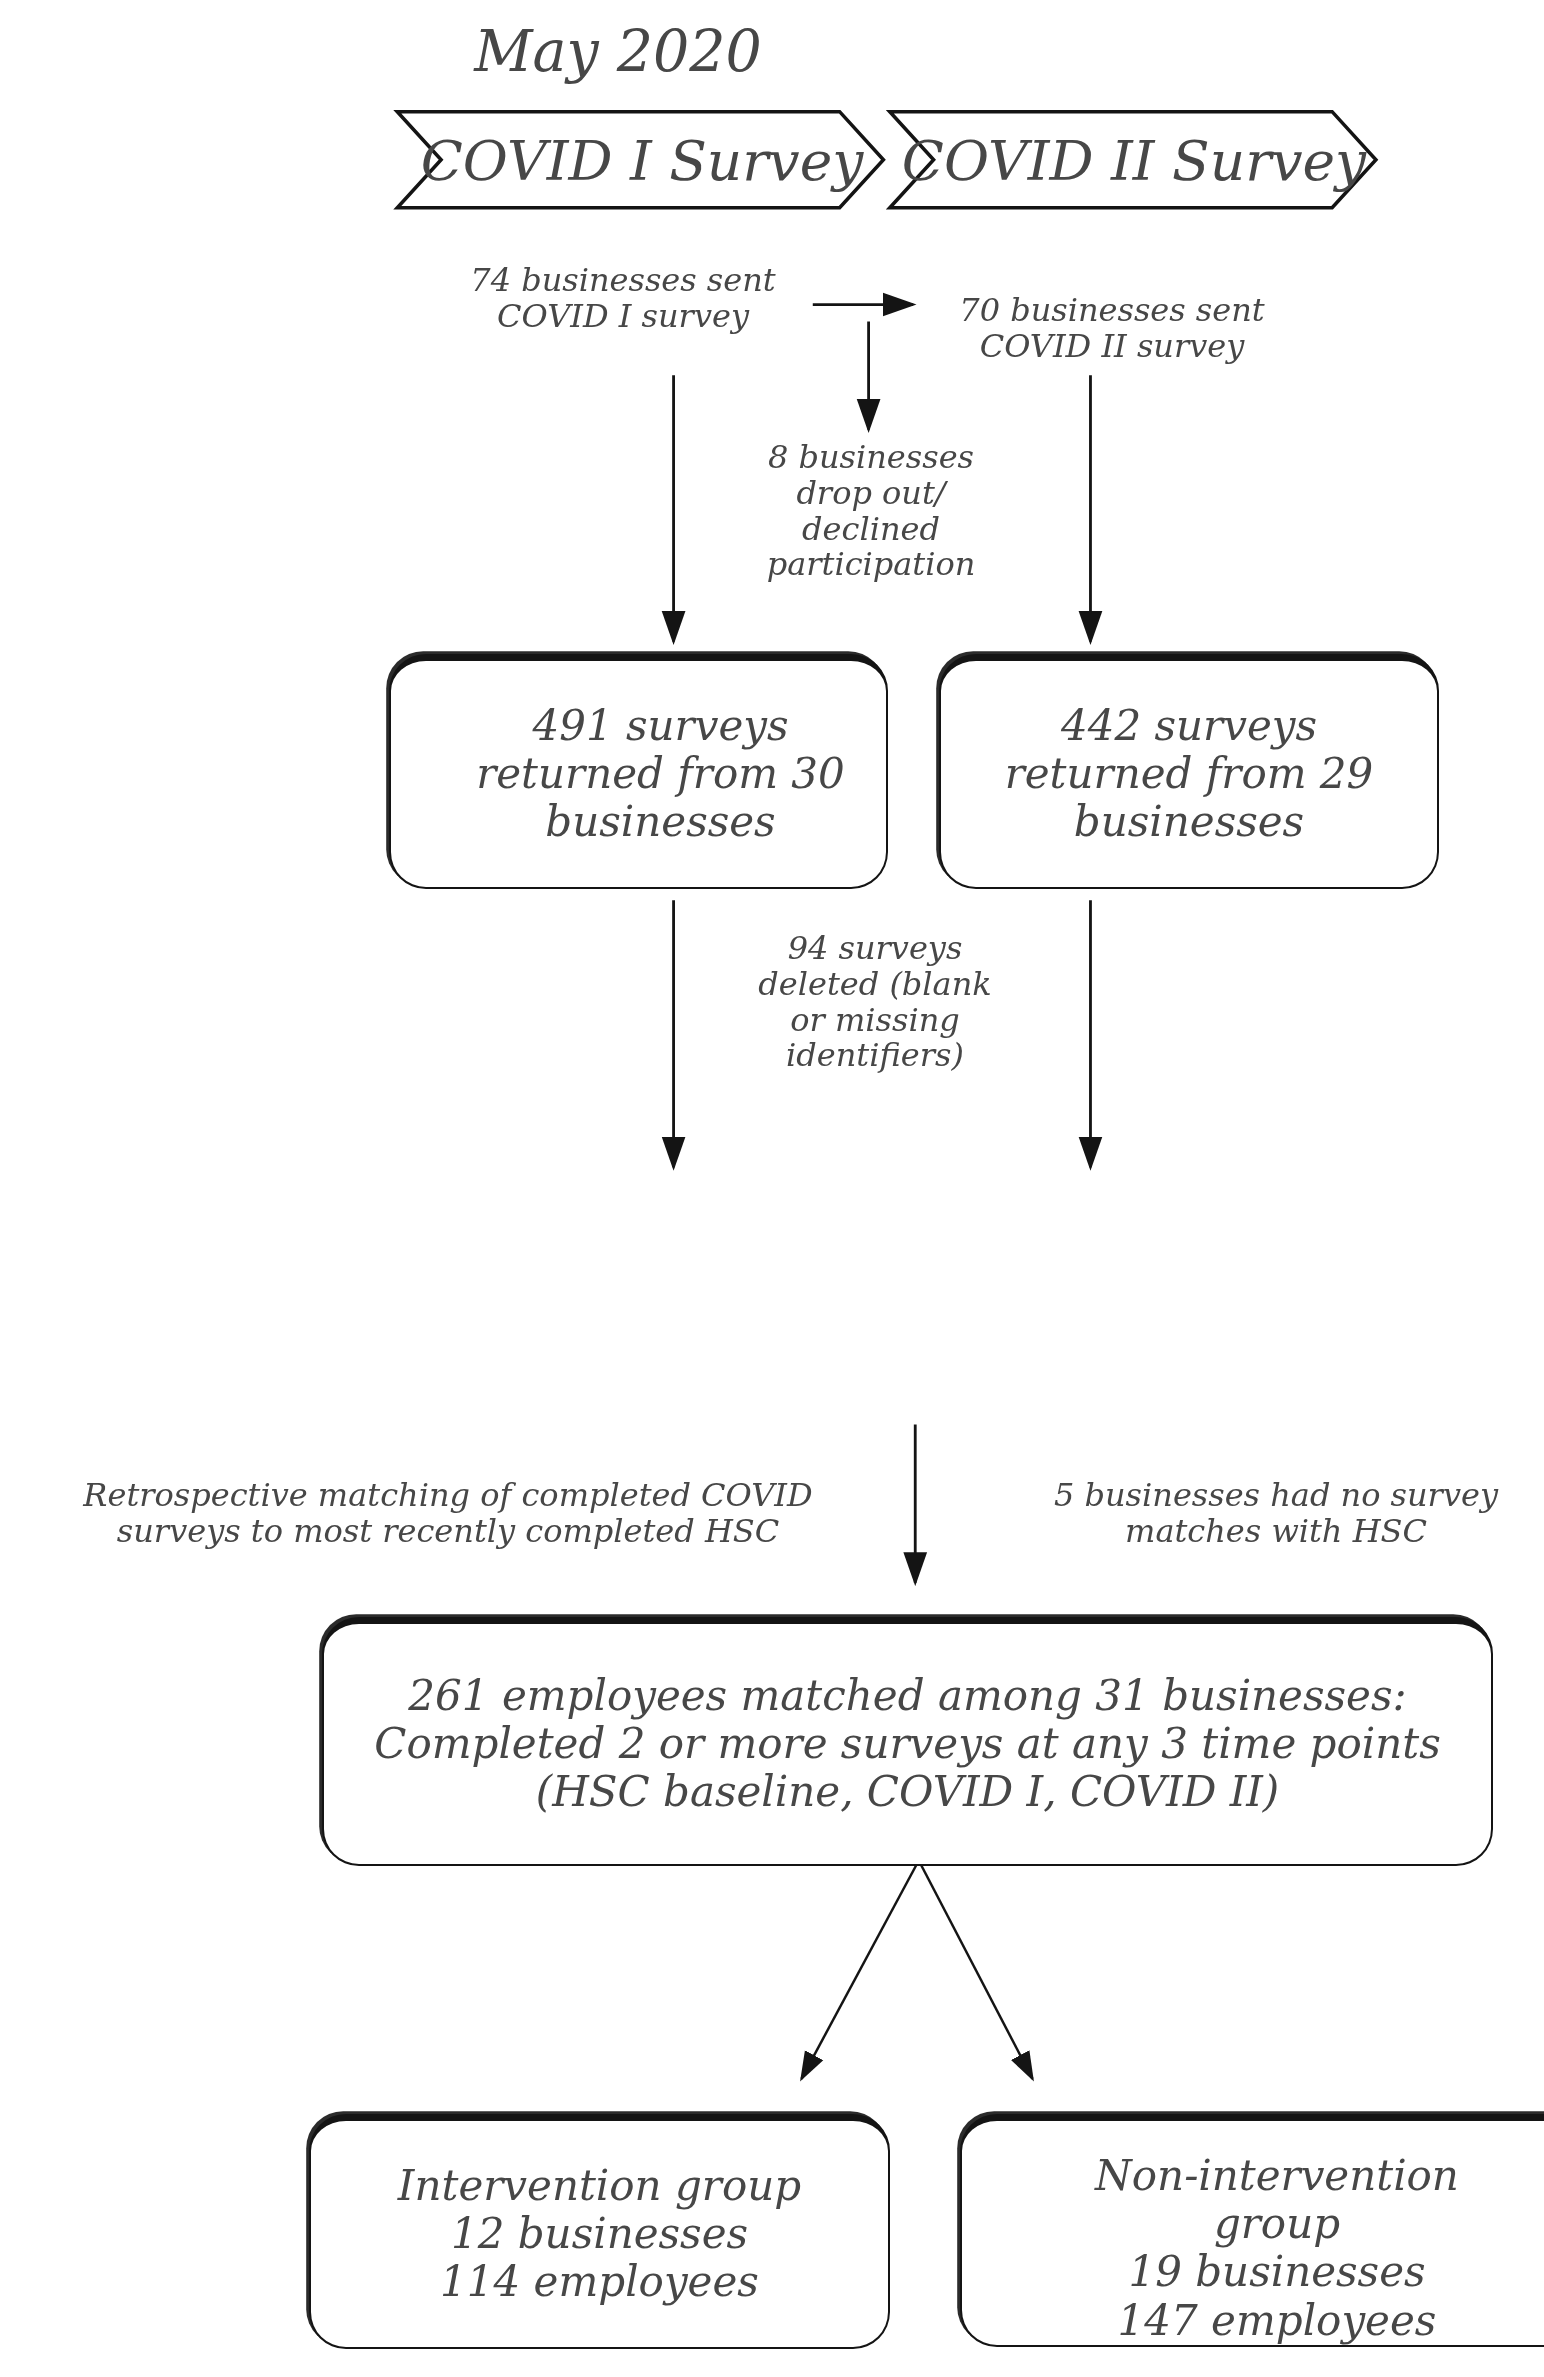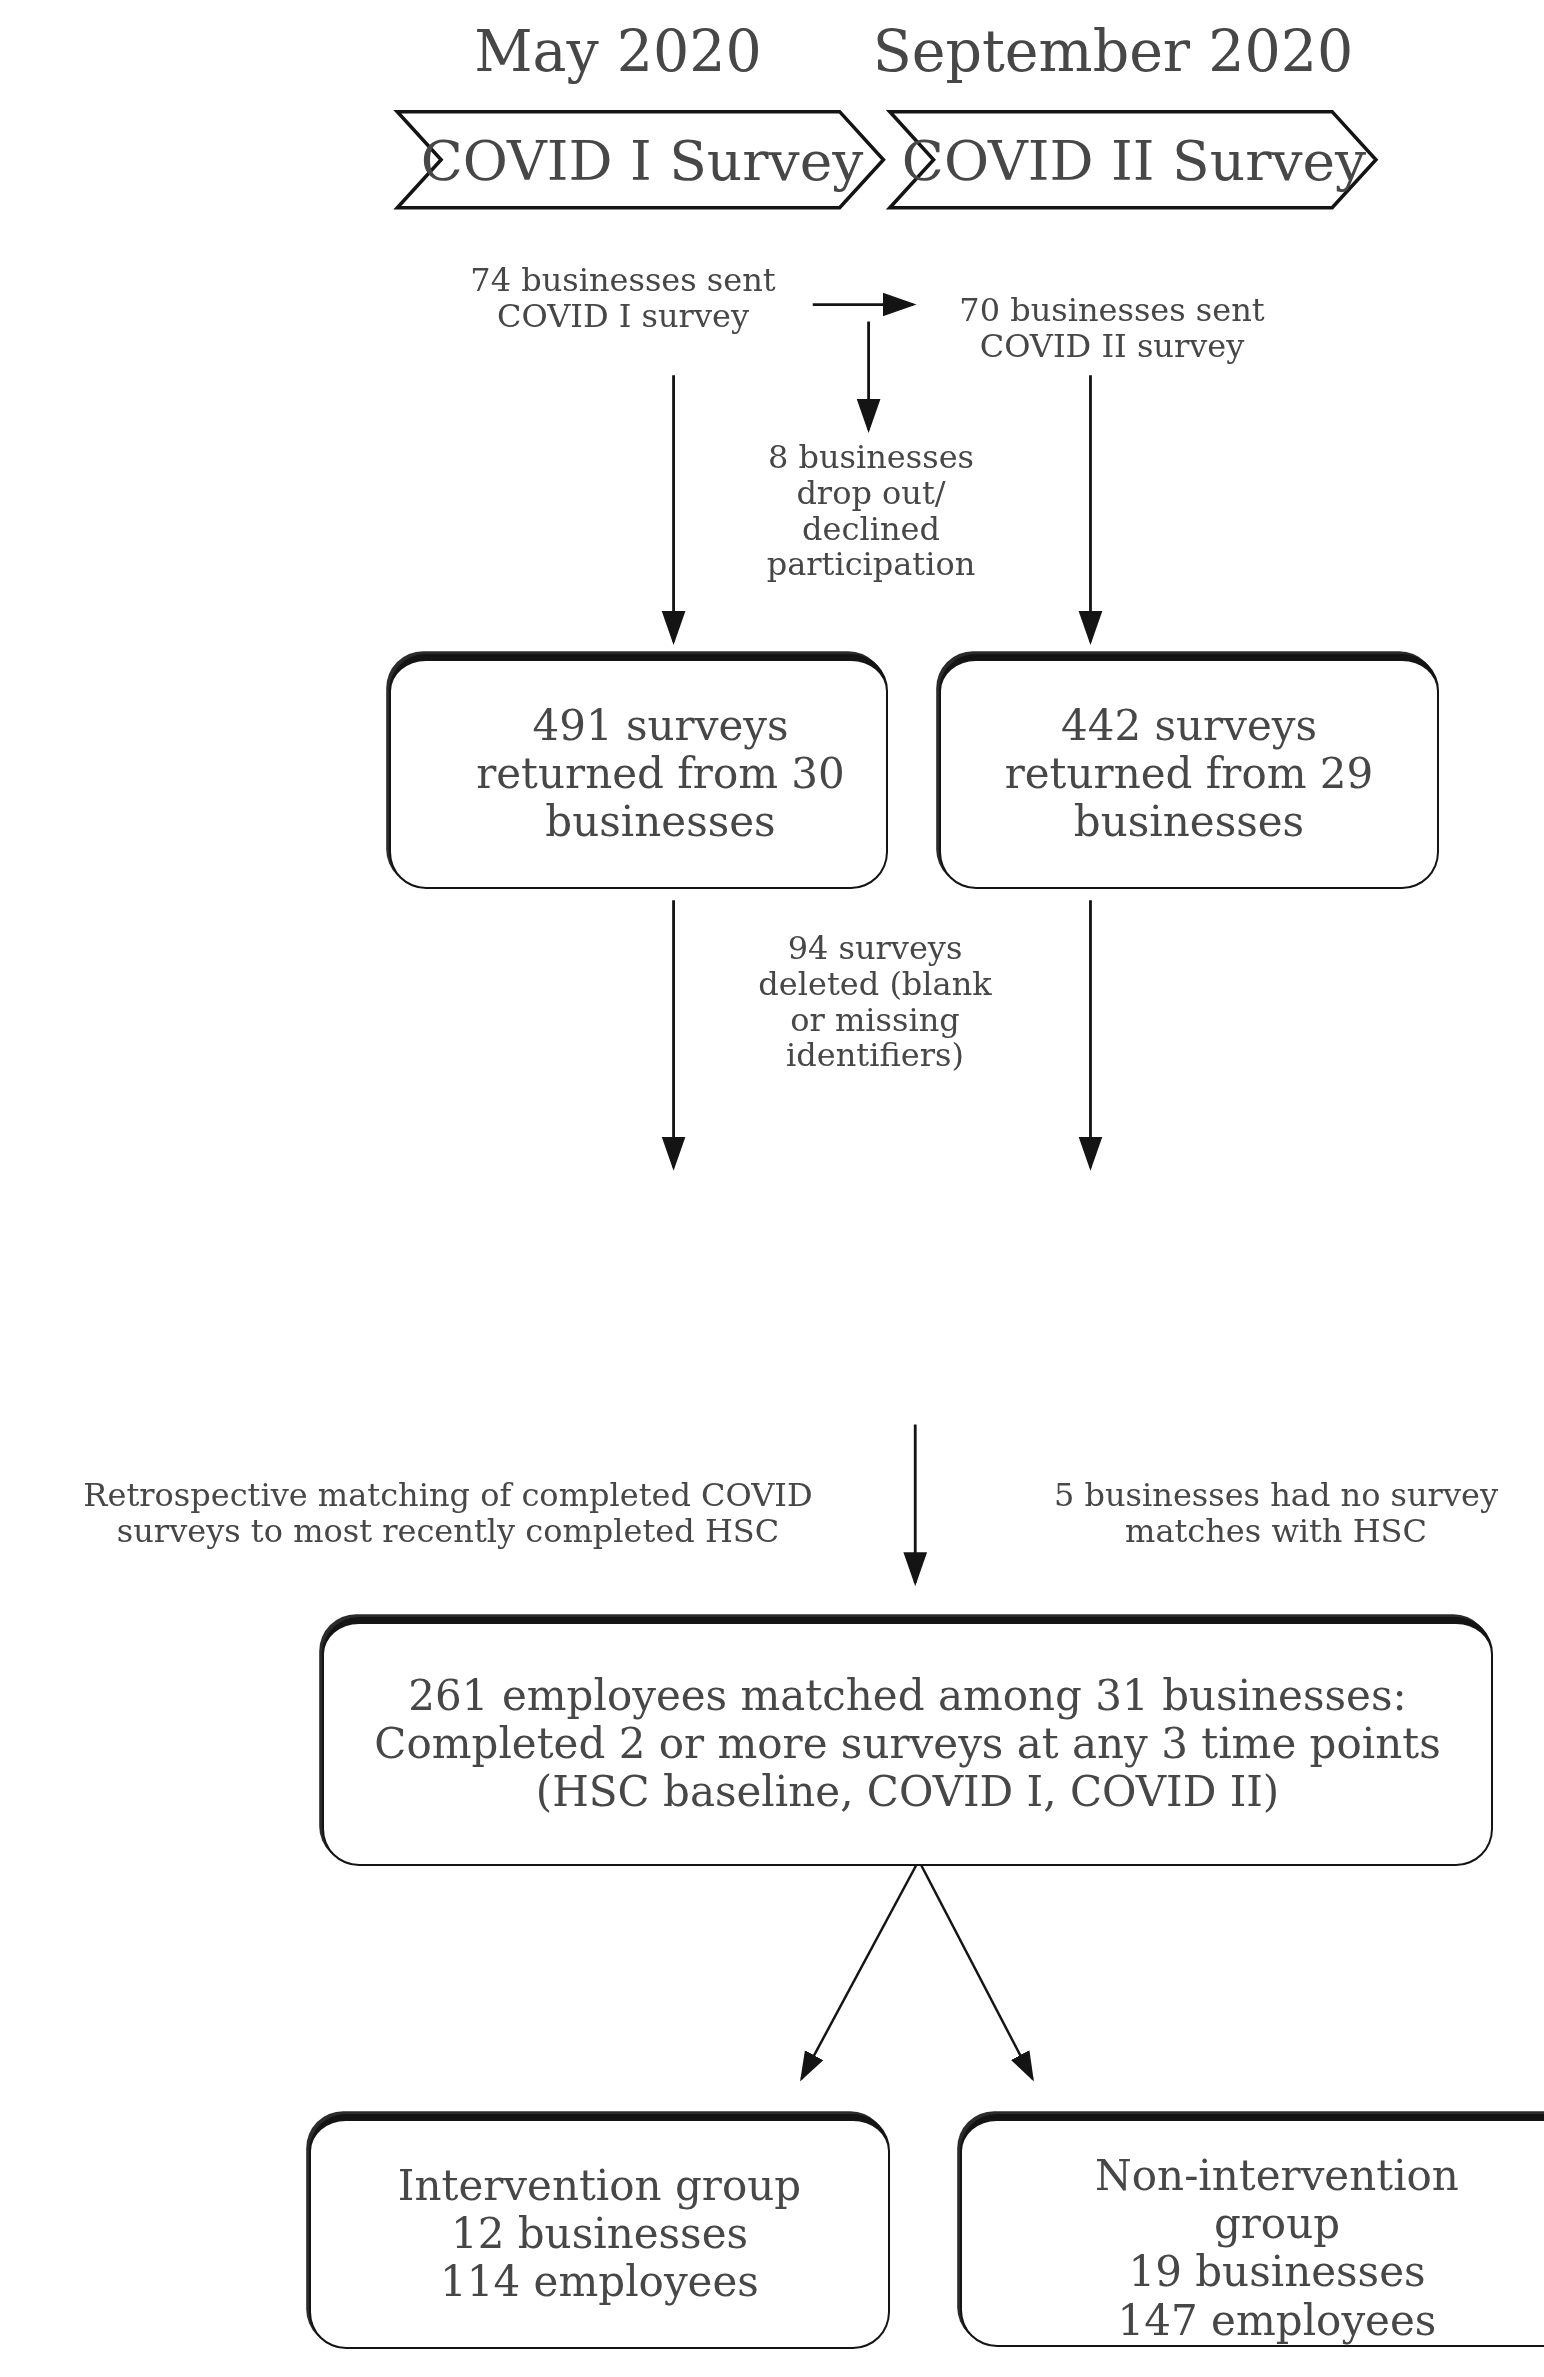--- a/index.html
+++ b/index.html
@@ -8,20 +8,21 @@
     --bg:#ffffff;
   }
   html,body{margin:0;padding:0;background:var(--bg);}
   #canvas{
     position:relative;
     width:1545px;height:2377px;
     background:var(--bg);
     font-family:"DejaVu Serif","Liberation Serif",serif;
     color:var(--text);
     overflow:hidden;
+    font-style:italic;
   }
   .abs{position:absolute;}
   .flow-text{
     position:absolute;
     transform:translateX(-50%);
     text-align:center;
     white-space:pre-line;
     font-size:32px;
     line-height:1.12;
     color:var(--text);
@@ -80,21 +81,20 @@
     <path d="M953 531 L953 908" stroke="#141414" stroke-width="4" fill="none" marker-end="url(#ah)"></path>
     <path d="M1543 531 L1543 908" stroke="#141414" stroke-width="4" fill="none" marker-end="url(#ah)"></path>
     <path d="M953 1274 L953 1652" stroke="#141414" stroke-width="4" fill="none" marker-end="url(#ah)"></path>
     <path d="M1543 1274 L1543 1652" stroke="#141414" stroke-width="4" fill="none" marker-end="url(#ah)"></path>
     <path d="M1295 2016 L1295 2240" stroke="#141414" stroke-width="4" fill="none" marker-end="url(#ah)"></path>
     <path d="M1300 2633 L1134 2942" stroke="#141414" stroke-width="3.5" fill="none" marker-end="url(#ah)"></path>
     <path d="M1300 2633 L1461 2942" stroke="#141414" stroke-width="3.5" fill="none" marker-end="url(#ah)"></path>
   </svg>
 
   <div class="flow-text period-label" style="left:618px;top:20px;">May 2020</div>
-  <div class="flow-text period-label" style="left:1113px;top:20px;">September 2020</div>
 
   <div class="flow-text banner-label" style="left:642px;top:161px;">COVID I Survey</div>
   <div class="flow-text banner-label" style="left:1134px;top:161px;">COVID II Survey</div>
 
   <div class="flow-text" style="left:623px;top:263px;">74 businesses sent
 COVID I survey</div>
   <div class="flow-text" style="left:1112px;top:263px;margin-top:30px;">70 businesses sent
 COVID II survey</div>
   <div class="flow-text" style="left:871px;top:440px;">8 businesses
 drop out/

